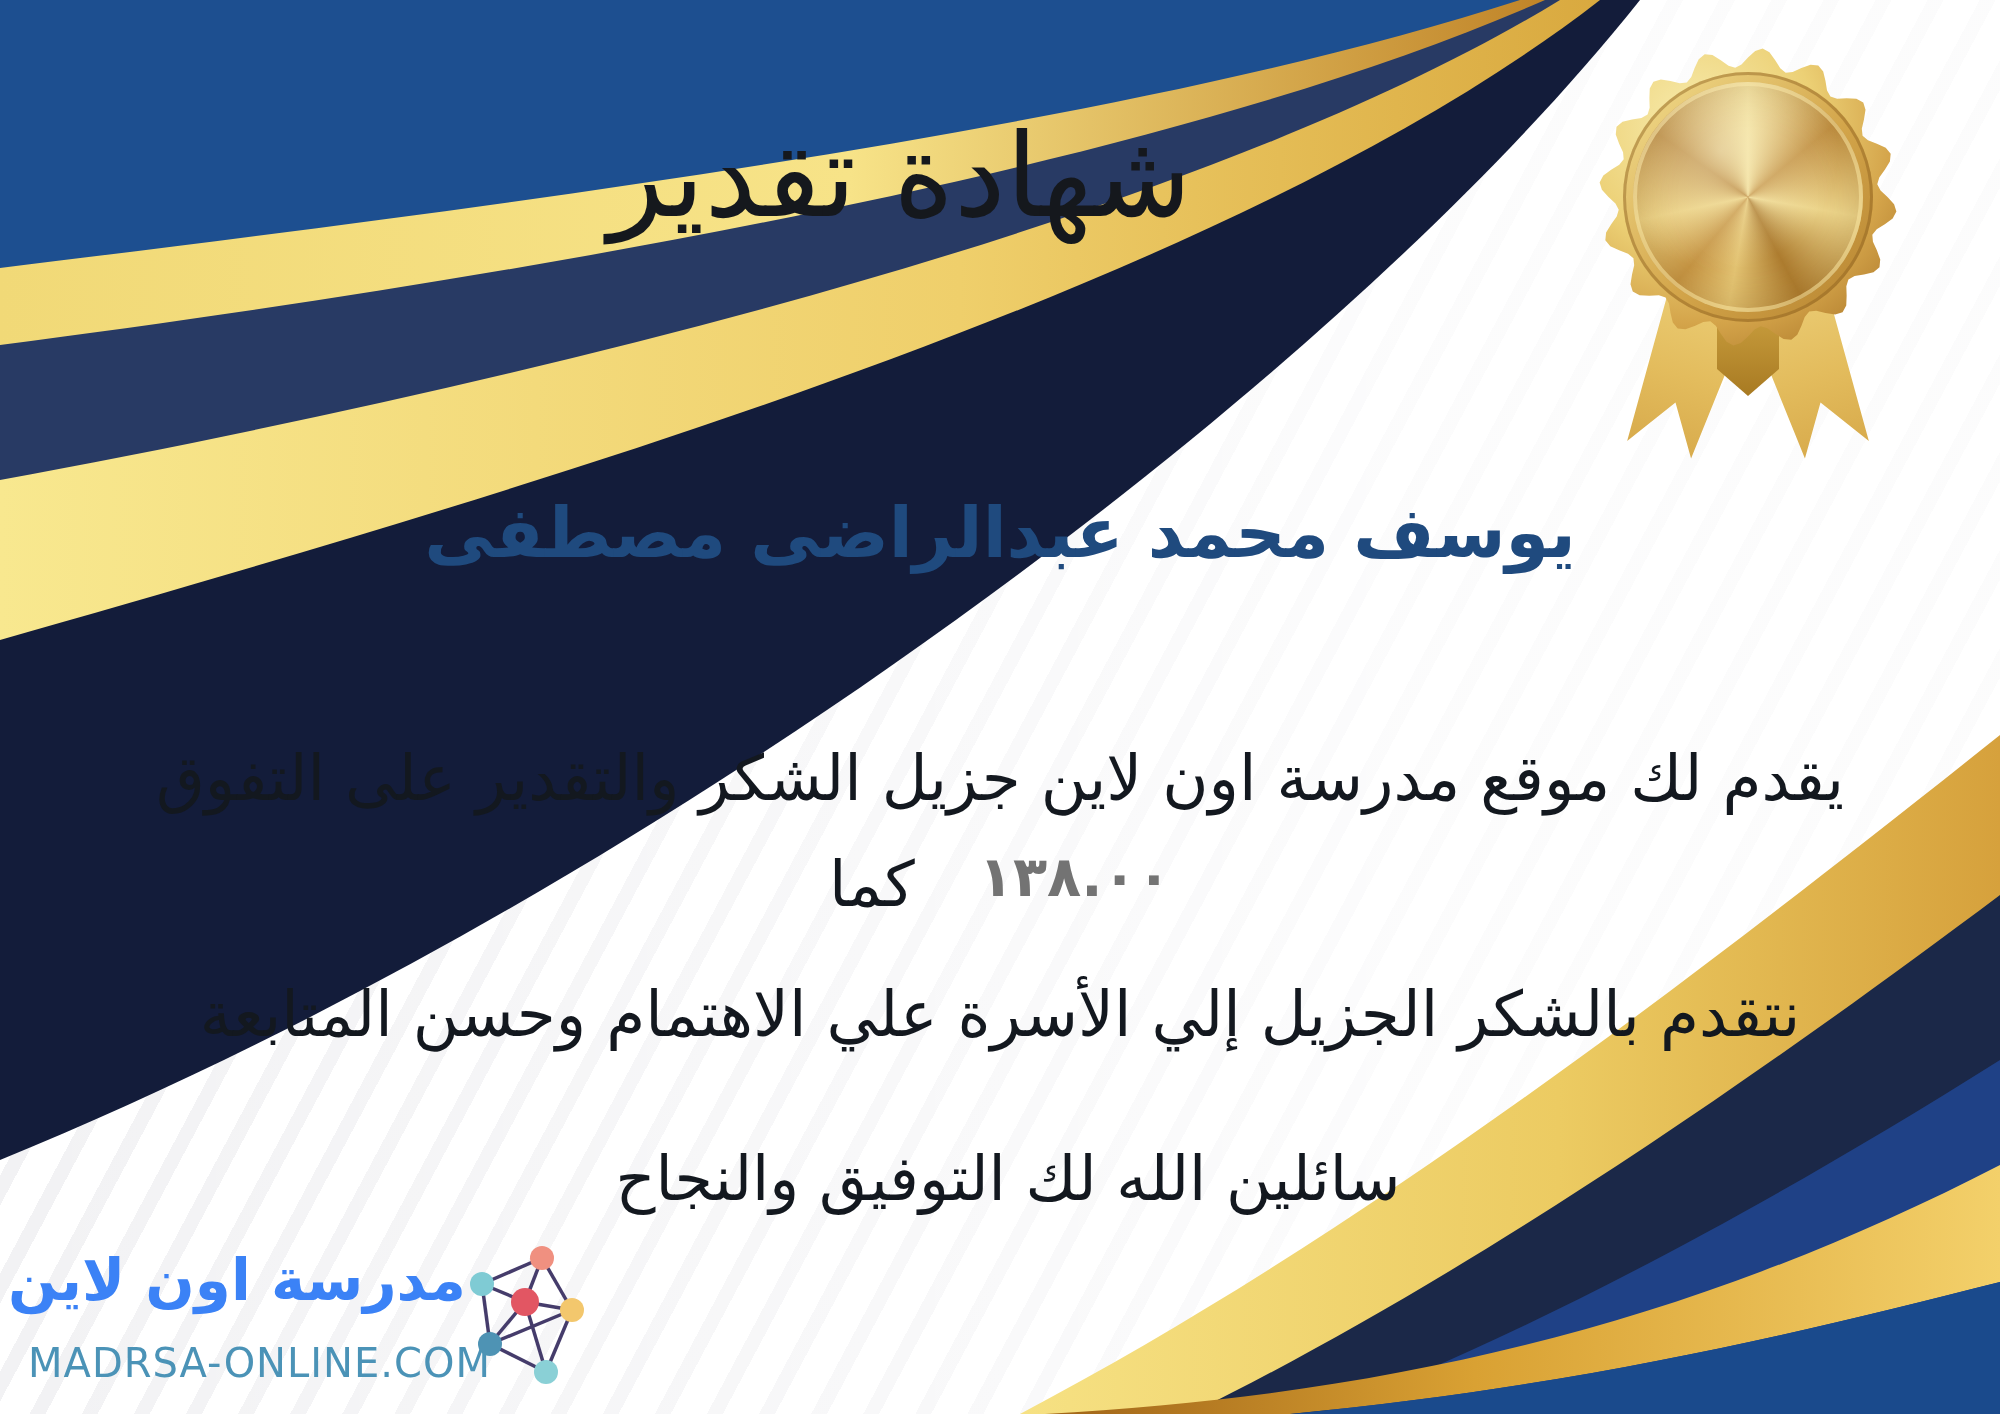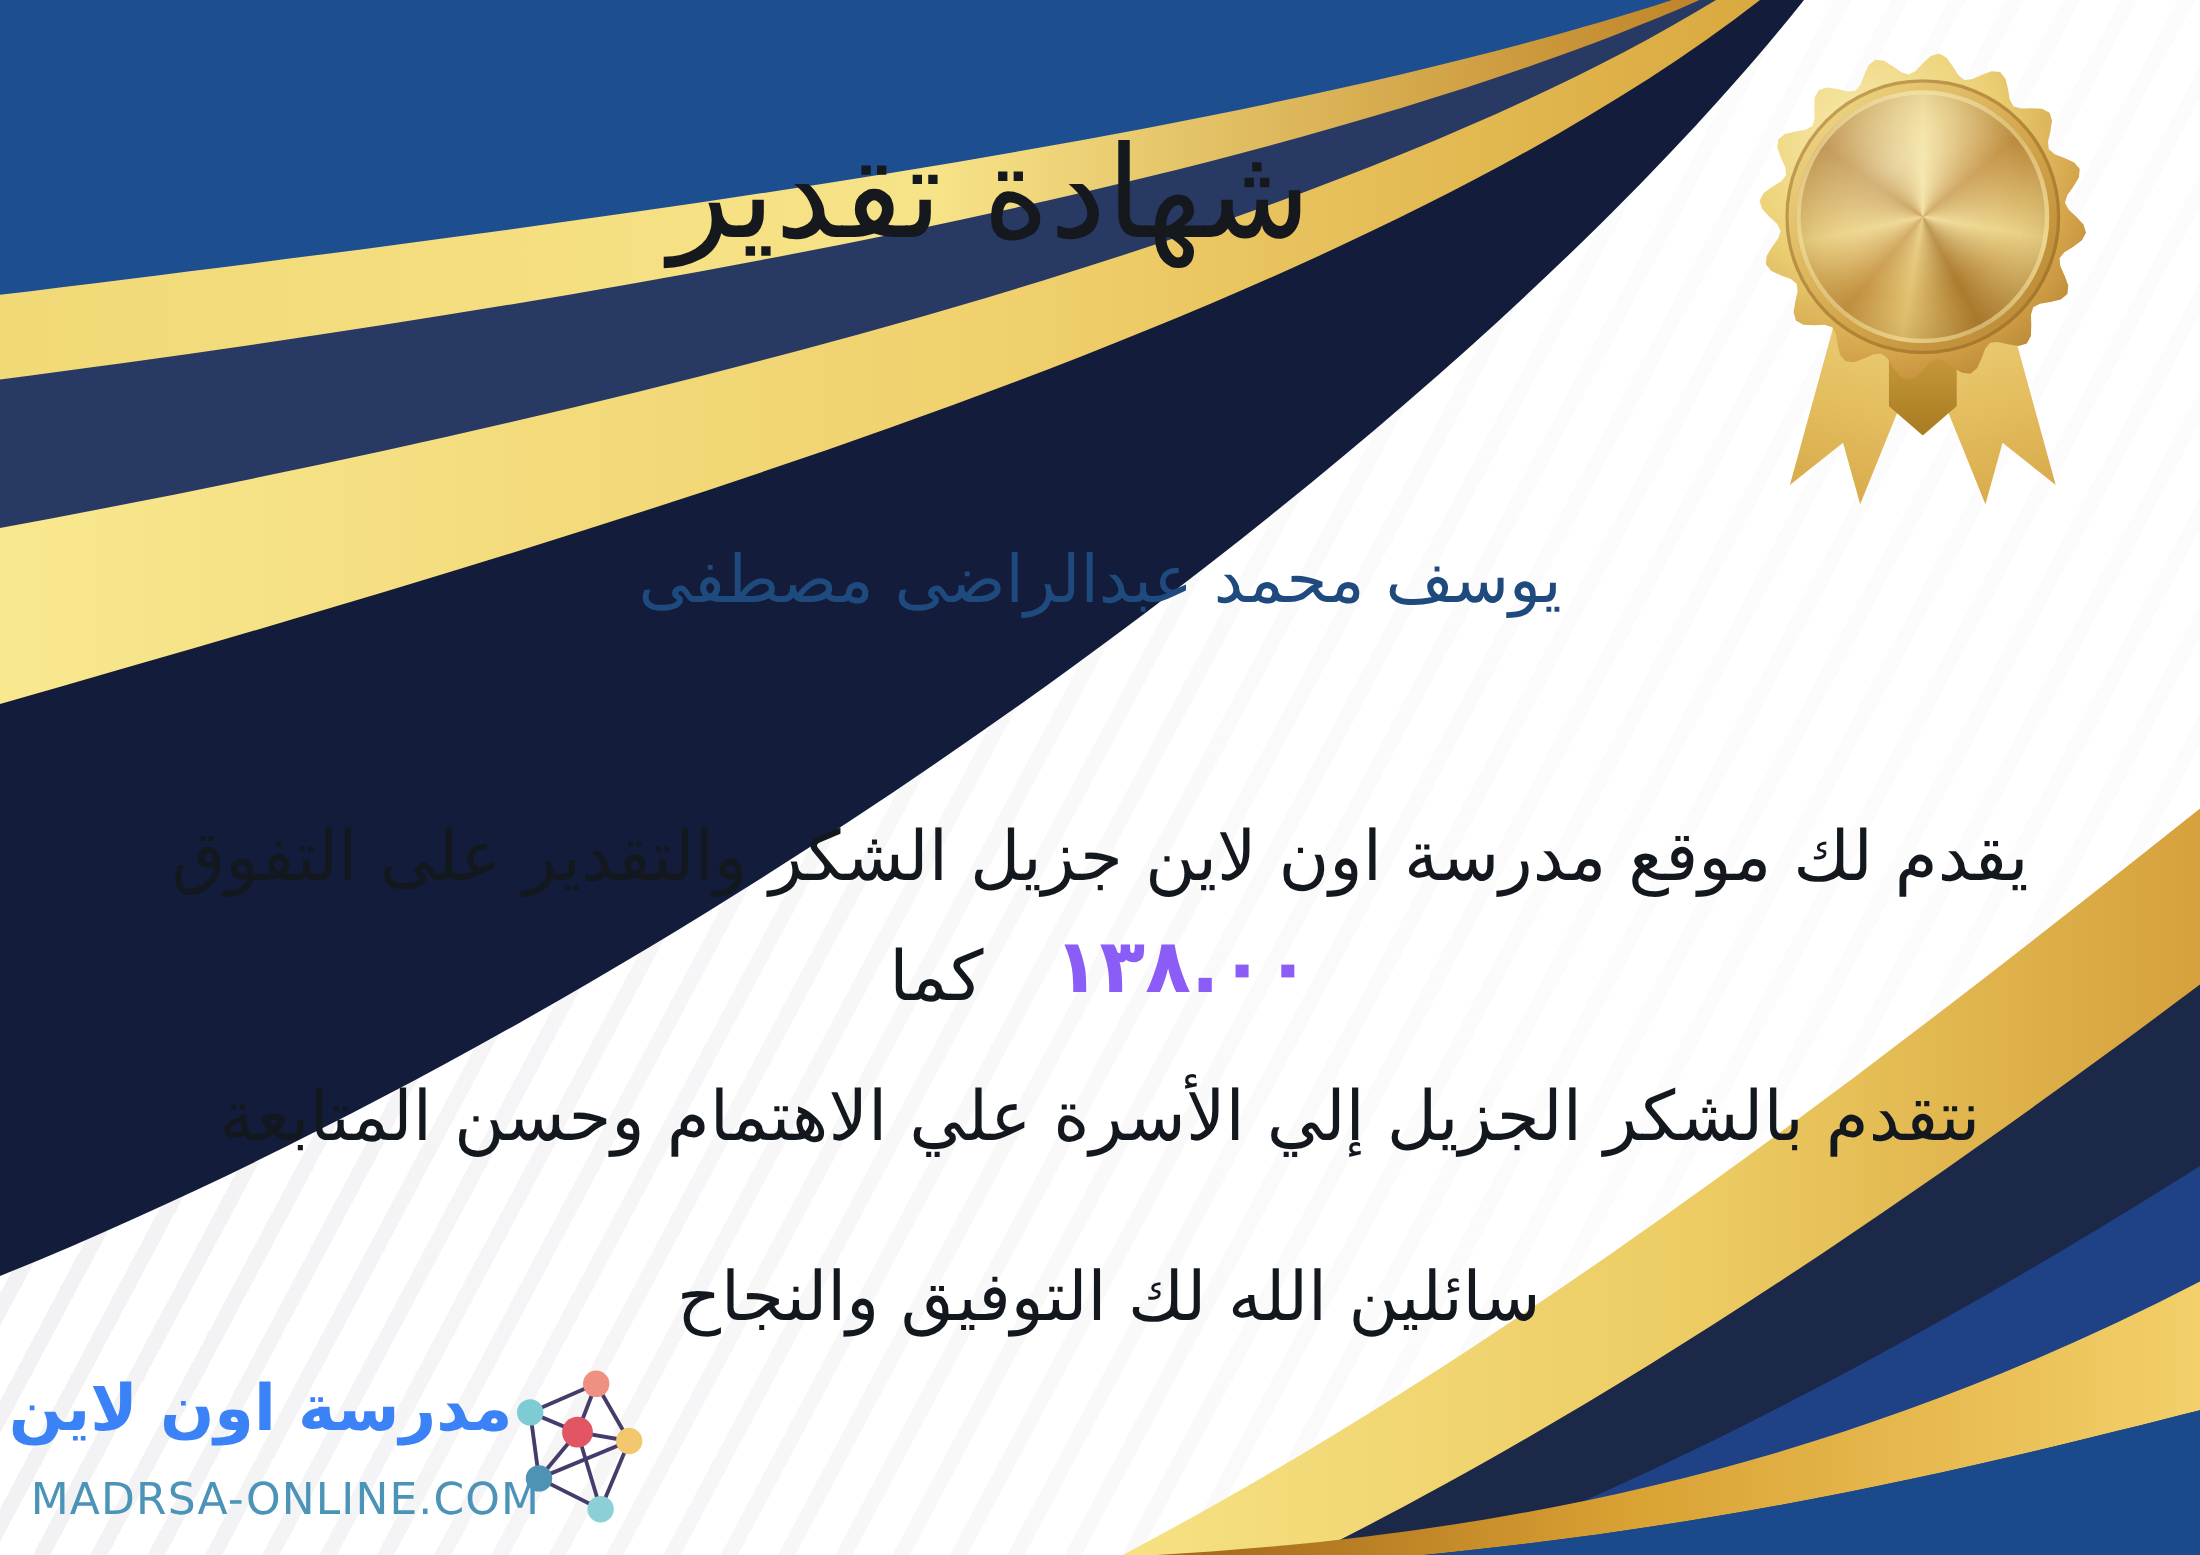--- a/index.html
+++ b/index.html
@@ -34,27 +34,27 @@
     box-shadow:inset 0 0 0 3px rgba(140,95,30,.45);}
   .medal-face{position:absolute;left:40px;top:40px;width:230px;height:230px;border-radius:50%;
     background:conic-gradient(from 220deg,#c69544,#e9cd7d 38deg,#b68134 85deg,#f0dc95 140deg,#c29041 190deg,#ecd48a 240deg,#ad7c2f 292deg,#e3c372 330deg,#c69544 360deg);
     box-shadow:inset 0 0 0 4px rgba(250,230,160,.55), inset 0 0 40px rgba(120,80,20,.25);}
   .medal-face::after{content:"";position:absolute;inset:0;border-radius:50%;
     background:radial-gradient(circle at 38% 30%,rgba(255,250,220,.5),rgba(255,255,255,0) 55%);}
   
   .title{position:absolute;top:108px;left:0;width:1800px;margin:0;text-align:center;
     font-size:116px;font-weight:400;color:#15181d;letter-spacing:0;}
   .student-name{position:absolute;top:492px;left:0;right:0;text-align:center;
-    font-size:60px;font-weight:400;color:#1f4a7e;}
+    font-size:70px;font-weight:700;color:#1f4a7e;}
   .body-line{position:absolute;left:30px;right:30px;margin:0;text-align:center;
     font-size:63px;color:#13181f;}
   .line1{top:742px;}
   .line2{top:848px;display:flex;flex-direction:row;justify-content:center;align-items:center;gap:64px;}
   .line3{top:978px;}
-  .score{font-size:68px;font-weight:700;color:#8b5cf6;position:relative;top:-8px;}
+  .score{font-size:56px;font-weight:700;color:#737373;position:relative;top:-8px;}
   .closing{position:absolute;top:1142px;left:16px;right:0;margin:0;text-align:center;
     font-size:62px;color:#13181f;}
   
   .logo{position:absolute;left:26px;top:1244px;width:560px;height:160px;}
   .logo-ar{position:absolute;right:120px;top:2px;font-size:58px;font-weight:700;color:#3b82f6;white-space:nowrap;}
   .logo-en{position:absolute;left:2px;top:96px;font-size:40px;font-weight:400;color:#4b93b7;letter-spacing:1px;white-space:nowrap;}
   .logo-icon{position:absolute;right:0;top:0;}
 </style>
 </head>
 <body>

